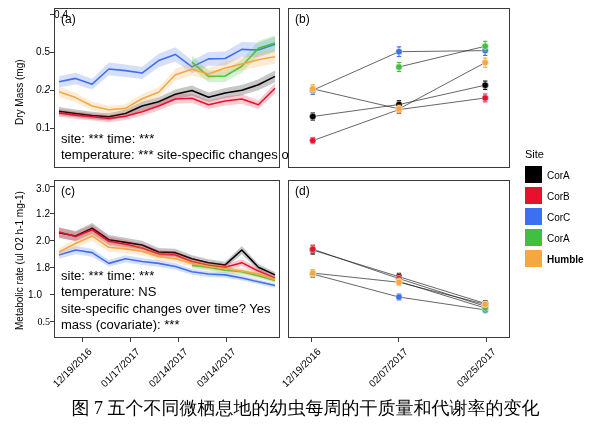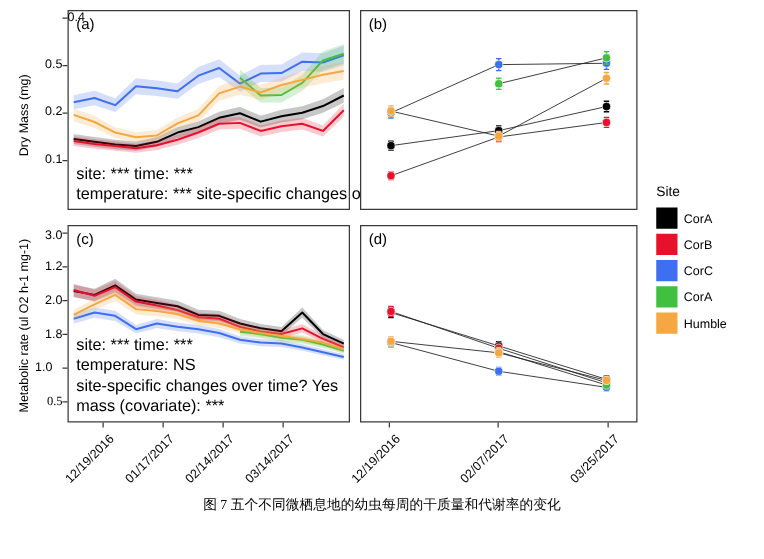--- a/index.html
+++ b/index.html
@@ -10,21 +10,21 @@
   .panel-label{position:absolute;font-size:12px;color:#000;font-family:"Liberation Sans",sans-serif;}
   .axis-title{position:absolute;font-size:10px;color:#000;text-align:center;}
   .ytitle{transform-origin:0 0;white-space:nowrap;}
   .ytick{position:absolute;font-size:10px;color:#000;text-align:right;width:30px;}
   .xtick{position:absolute;font-size:10px;color:#000;white-space:nowrap;transform:rotate(-45deg);transform-origin:100% 0;text-align:right;}
   .tickmark{position:absolute;background:#3a3a3a;}
   .ann{position:absolute;font-size:13px;color:#000;line-height:1.25;white-space:pre;}
   .legend-title{position:absolute;font-size:11px;color:#000;}
   .legend-item{position:absolute;font-size:10px;color:#000;}
   .legend-swatch{position:absolute;width:17px;height:17px;}
-  .caption{position:absolute;left:0;top:396px;width:611px;text-align:center;font-size:11px;color:#000;font-family:"Liberation Serif",serif;}
+  .caption{position:absolute;left:0;top:396px;width:611px;text-align:center;font-size:18px;color:#000;font-family:"Liberation Serif",serif;}
   svg{display:block;}
 </style>
 </head>
 <body>
 
 <div id="root">
 
   <div class="panel" style="left:54px;top:8px;width:226px;height:160px;">
     <svg class="plotarea" id="svg-a" viewBox="0 0 226 160" preserveAspectRatio="none">
         <path d="M4.0,99.0 L20.8,101.5 L37.5,103.7 L54.3,105.1 L71.1,101.5 L87.8,93.6 L104.6,89.0 L121.4,81.1 L138.2,77.1 L154.9,84.3 L171.7,79.6 L188.5,76.7 L205.2,71.0 L222.0,62.0 L222.0,73.9 L205.2,82.0 L188.5,87.1 L171.7,89.7 L154.9,93.9 L138.2,87.5 L121.4,91.0 L104.6,98.1 L87.8,102.3 L71.1,109.3 L54.3,112.6 L37.5,111.3 L20.8,109.3 L4.0,107.1 Z" fill="#000000" fill-opacity="0.22" stroke="none"></path>
@@ -38,21 +38,21 @@
         <path d="M4.0,78.5 L20.8,84.6 L37.5,93.6 L54.3,97.6 L71.1,96.1 L87.8,85.7 L104.6,78.9 L121.4,60.2 L138.2,54.5 L154.9,59.5 L171.7,53.0 L188.5,48.7 L205.2,44.4 L222.0,41.2 L222.0,55.3 L205.2,58.2 L188.5,62.0 L171.7,65.9 L154.9,71.7 L138.2,67.2 L121.4,72.3 L104.6,89.1 L87.8,95.2 L71.1,104.5 L54.3,105.8 L37.5,102.3 L20.8,94.2 L4.0,88.8 Z" fill="#F5A742" fill-opacity="0.22" stroke="none"></path>
         <path d="M4.0,83.6 L20.8,89.4 L37.5,97.9 L54.3,101.7 L71.1,100.3 L87.8,90.5 L104.6,84.0 L121.4,66.3 L138.2,60.8 L154.9,65.6 L171.7,59.5 L188.5,55.4 L205.2,51.3 L222.0,48.2" fill="none" stroke="#F5A742" stroke-width="1.6" stroke-linejoin="round"></path>
       </svg>
     <div class="panel-label" style="left:6px;top:3px;">(a)</div>
     <div class="ann" style="left:6px;bottom:4px;">site: *** time: ***
 temperature: *** site-specific changes over time? Yes</div>
   </div>
   <div>
     <div class="ytick" style="left:38px;top:9px;">0.4</div>
     <div class="ytick" style="left:20px;top:46px;">0.5</div>
-    <div class="ytick" style="left:20px;top:84px;">0.2</div>
+    <div class="ytick" style="left:20px;top:84px;font-style:italic;">0.2</div>
     <div class="ytick" style="left:20px;top:122px;">0.1</div>
     <div class="tickmark" style="left:50px;top:14px;width:4px;height:1px;"></div>
     <div class="tickmark" style="left:50px;top:52px;width:4px;height:1px;"></div>
     <div class="tickmark" style="left:50px;top:90px;width:4px;height:1px;"></div>
     <div class="tickmark" style="left:50px;top:128px;width:4px;height:1px;"></div>
   </div>
   <div class="axis-title ytitle" style="left:14px;top:125px;transform:rotate(-90deg);">Dry Mass (mg)</div>
 
   <div class="panel" style="left:288px;top:8px;width:222px;height:160px;">
     <svg class="plotarea" id="svg-b" viewBox="0 0 222 160" preserveAspectRatio="none">
@@ -246,17 +246,17 @@
   <div>
     <div class="legend-swatch" style="left:525px;top:166px;background:#000000;"></div>
     <div class="legend-item" style="left:547px;top:170px;">CorA</div>
     <div class="legend-swatch" style="left:525px;top:187px;background:#E8112D;"></div>
     <div class="legend-item" style="left:547px;top:191px;">CorB</div>
     <div class="legend-swatch" style="left:525px;top:208px;background:#3E6FF0;"></div>
     <div class="legend-item" style="left:547px;top:212px;">CorC</div>
     <div class="legend-swatch" style="left:525px;top:229px;background:#3FC13F;"></div>
     <div class="legend-item" style="left:547px;top:233px;">CorA</div>
     <div class="legend-swatch" style="left:525px;top:250px;background:#F5A742;"></div>
-    <div class="legend-item" style="left:547px;top:254px;">Humble</div>
+    <div class="legend-item" style="left:547px;top:254px;font-weight:bold;">Humble</div>
   </div>
 
   <div class="caption">图 7  五个不同微栖息地的幼虫每周的干质量和代谢率的变化</div>
 </div>
 
 </body></html>

